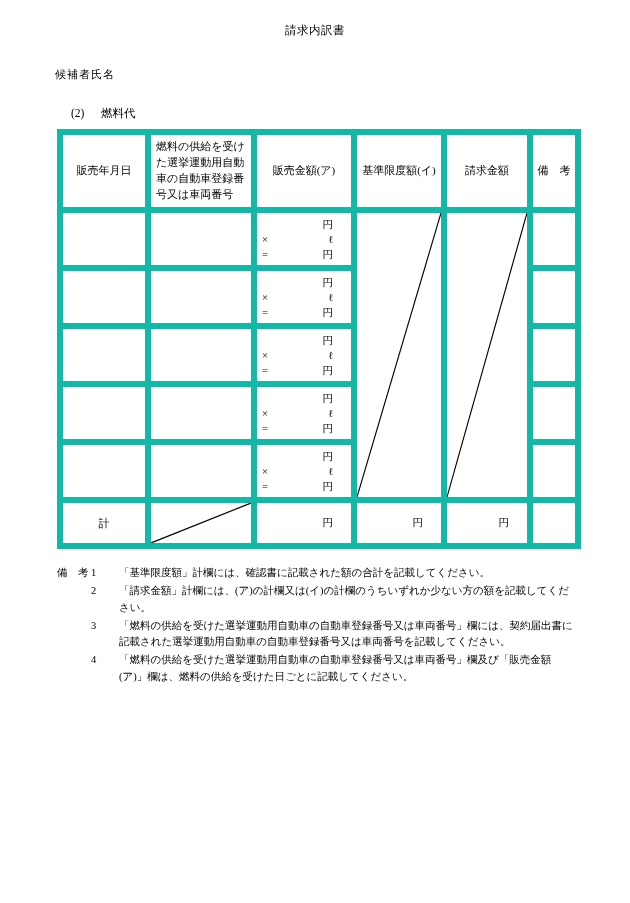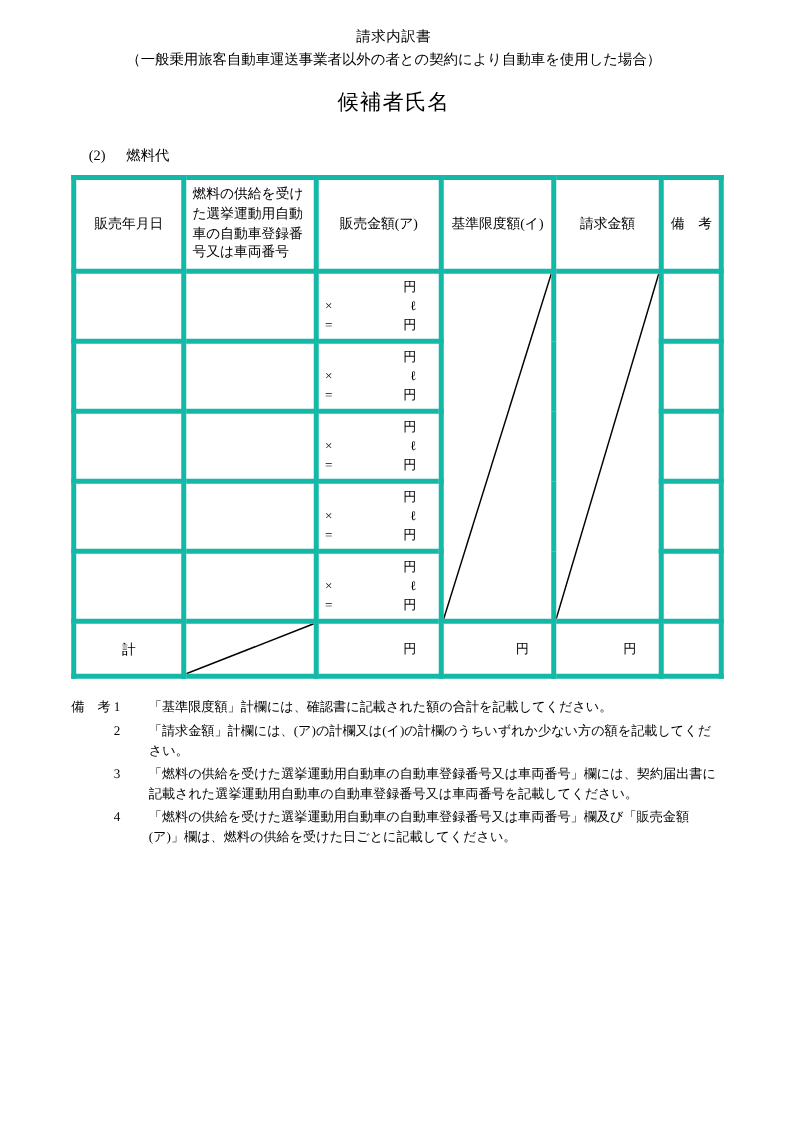--- a/index.html
+++ b/index.html
@@ -30,43 +30,43 @@
     font-size: 11.5px;
     letter-spacing: 0.5px;
     line-height: 1.5;
   }
   .title-sub {
     font-size: 11.5px;
     letter-spacing: 0px;
     line-height: 1.6;
   }
   .candidate-row {
-    text-align: center;
-    font-size: 17px;
-    margin-top: 12px;
+    text-align: left;
+    font-size: 11px;
+    margin-top: 28px;
     letter-spacing: 1px;
   }
   .section-label {
     font-size: 11.5px;
     margin-top: 24px;
     margin-left: 16px;
   }
   .section-label .num {
     display: inline-block;
     width: 30px;
   }
   table.main {
     border-collapse: collapse;
     margin-top: 8px;
     table-layout: fixed;
     width: 518px;
     margin-left: 2px;
   }
   table.main td {
-    border: 4px solid #14b8a6;
+    border: 6px solid #14b8a6;
     font-size: 11px;
     vertical-align: middle;
     padding: 0;
     font-family: Liberation Serif, serif;
   }
   .head td {
     text-align: center;
     padding: 4px 3px;
     line-height: 1.45;
   }
@@ -145,21 +145,20 @@
   .notes-num { width: 28px; text-align: left; }
   .notes-text { text-align: left; margin-top: 40px; }
 </style>
 </head>
 <body>
 
 <div class="page">
 
   <div class="title-block">
     <div class="title-main">請求内訳書</div>
-    <div class="title-sub">（一般乗用旅客自動車運送事業者以外の者との契約により自動車を使用した場合）</div>
   </div>
 
   <div class="candidate-row">候補者氏名</div>
 
   <div class="section-label">
     <span class="num">(2)</span><span>燃料代</span>
   </div>
 
   <table class="main">
     <colgroup>

